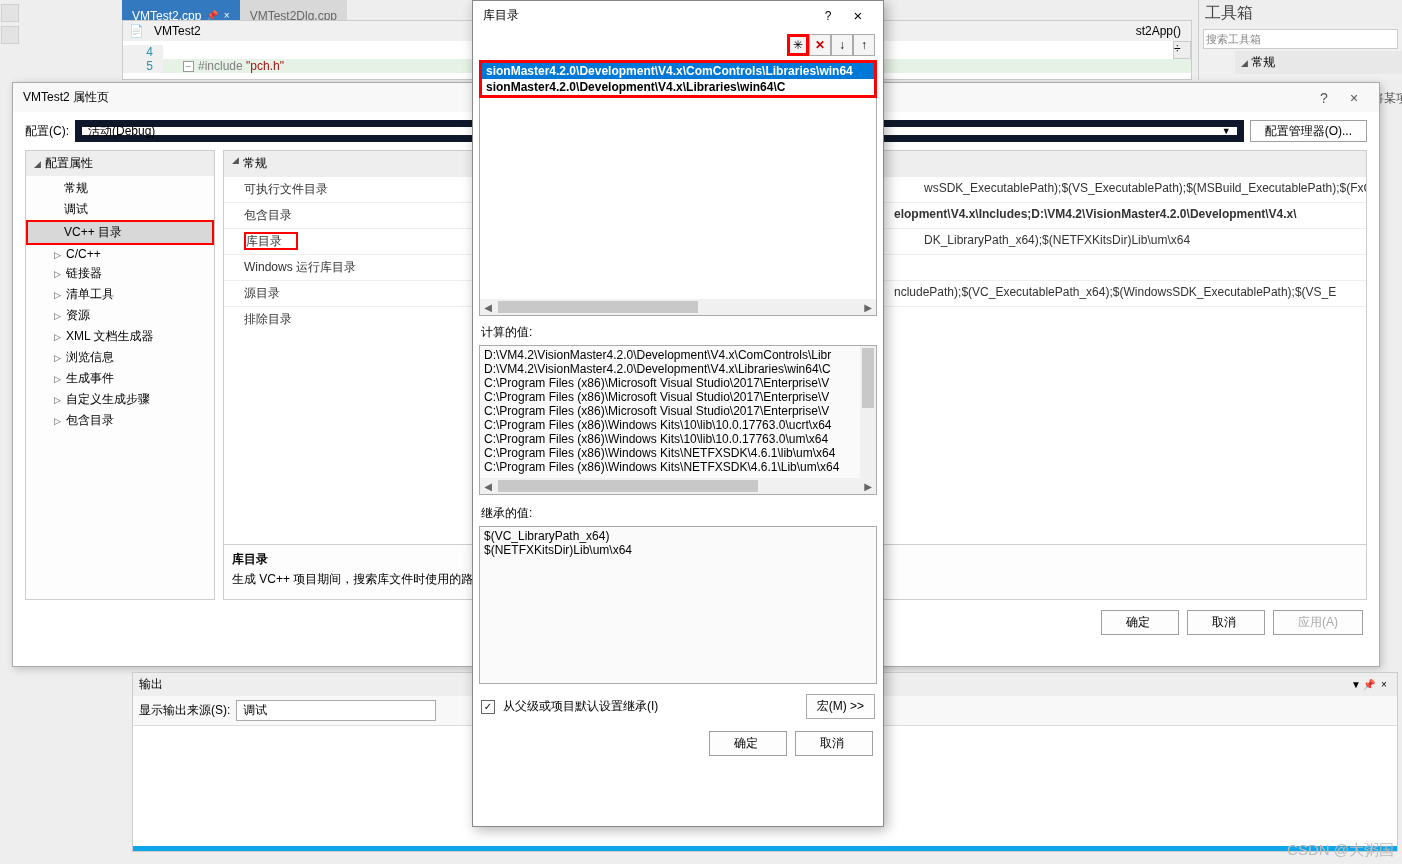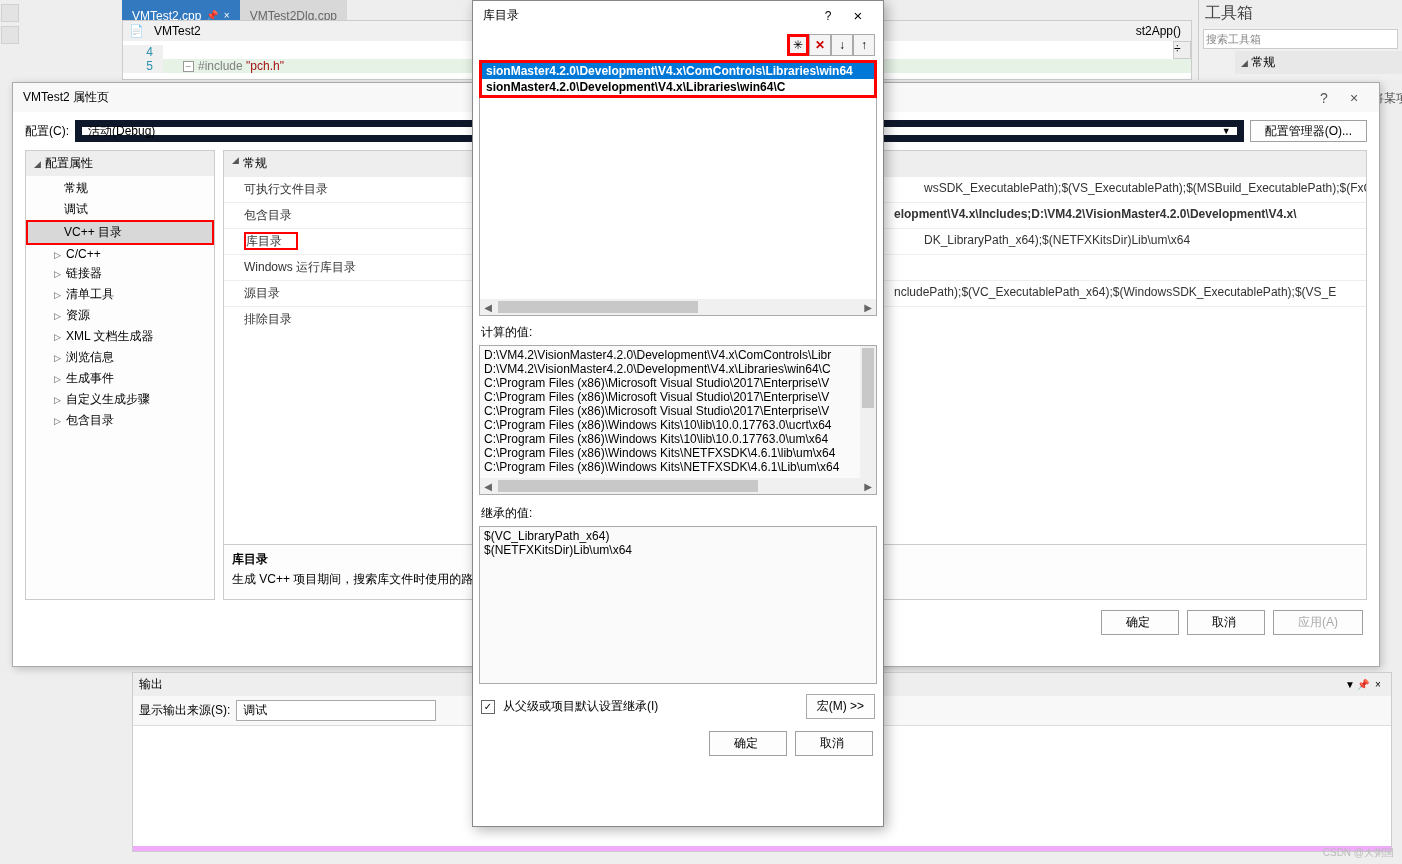--- a/index.html
+++ b/index.html
@@ -96,30 +96,30 @@
 .ro-line { padding: 0 2px; white-space: nowrap; font-size: 12px; }
 .lib-scroll-v { position: absolute; right: 0; top: 0; bottom: 16px; width: 16px; background: #f0f0f0; }
 .lib-scroll-v .thumb { width: 12px; height: 60px; background: #c8c8c8; margin: 2px; }
 
 .lib-inherit-row { display: flex; align-items: center; padding: 8px; gap: 8px; }
 .lib-check { width: 14px; height: 14px; border: 1px solid #666; display: inline-flex; align-items: center; justify-content: center; font-size: 10px; }
 .lib-macro-btn { margin-left: auto; border: 1px solid #aaa; padding: 3px 10px; background: #fdfdfd; }
 .lib-buttons { display: flex; justify-content: flex-end; gap: 8px; padding: 4px 10px 10px 0; }
 
 
-.output-panel { position: absolute; left: 132px; top: 672px; right: 10px; height: 180px; background: #f0abfc; border: 1px solid #ccc; z-index: 1; }
+.output-panel { position: absolute; left: 132px; top: 672px; right: 4px; height: 180px; background: #0ea5e9; border: 1px solid #ccc; z-index: 1; }
 .output-title { padding: 3px 6px; background: #eee; display: flex; align-items: center; }
 .output-title .t { flex: 1; }
 .out-pin { width: 14px; text-align: center; font-size: 10px; }
 .out-src-row { padding: 4px 6px; display: flex; align-items: center; gap: 6px; background: #f8f8f8; border-bottom: 1px solid #ddd; }
 .out-src-select { border: 1px solid #aaa; padding: 1px 6px; width: 200px; background: #fff; display: flex; }
 .out-body { height: 120px; background: #fff; }
 
 
-.watermark { position: absolute; right: 8px; bottom: 4px; color: #bbb; font-size: 10px; z-index: 100; }
+.watermark { position: absolute; right: 8px; bottom: 4px; color: #bbb; font-size: 15px; z-index: 100; }
 
 
 .cat-path { color: #333; }
 </style>
 </head>
 <body>
 
 <div class="left-strip">
   <div class="strip-tool"></div>
   <div class="strip-tool"></div>

